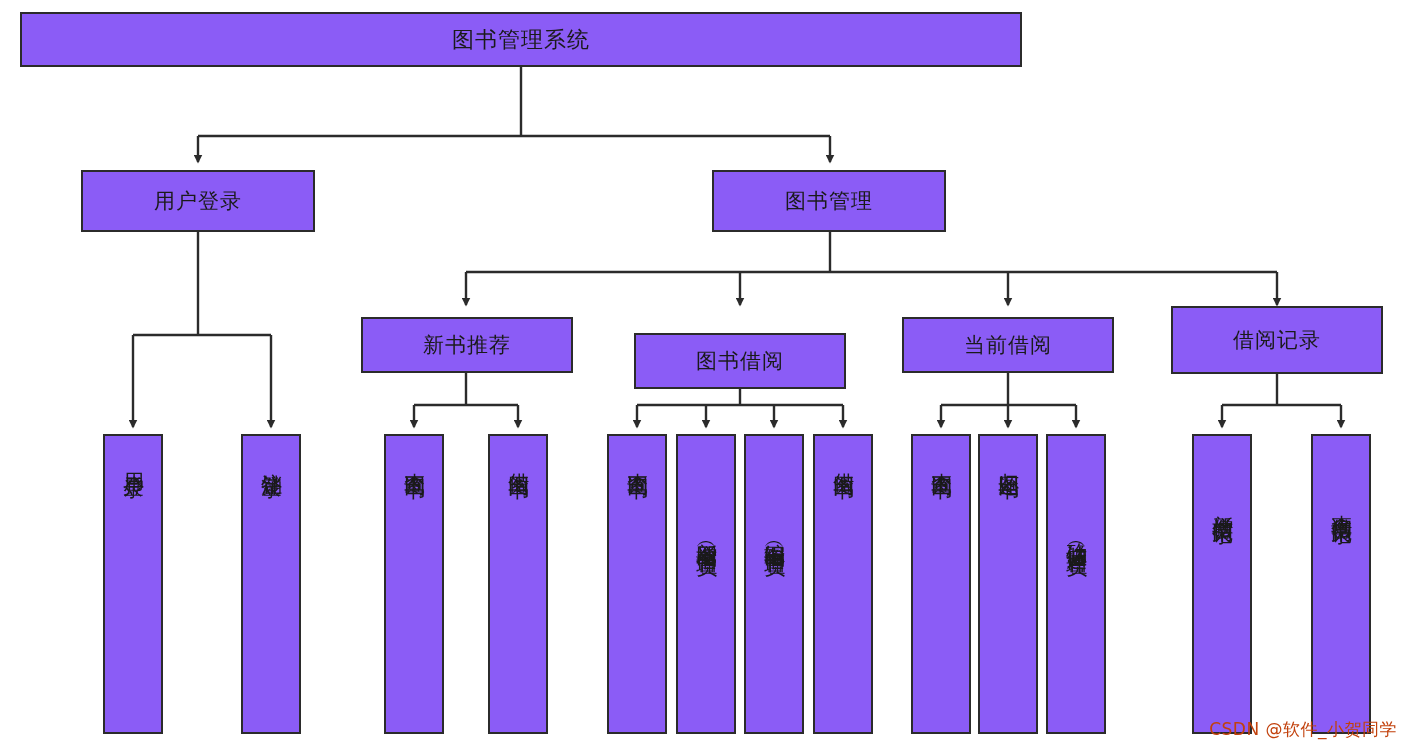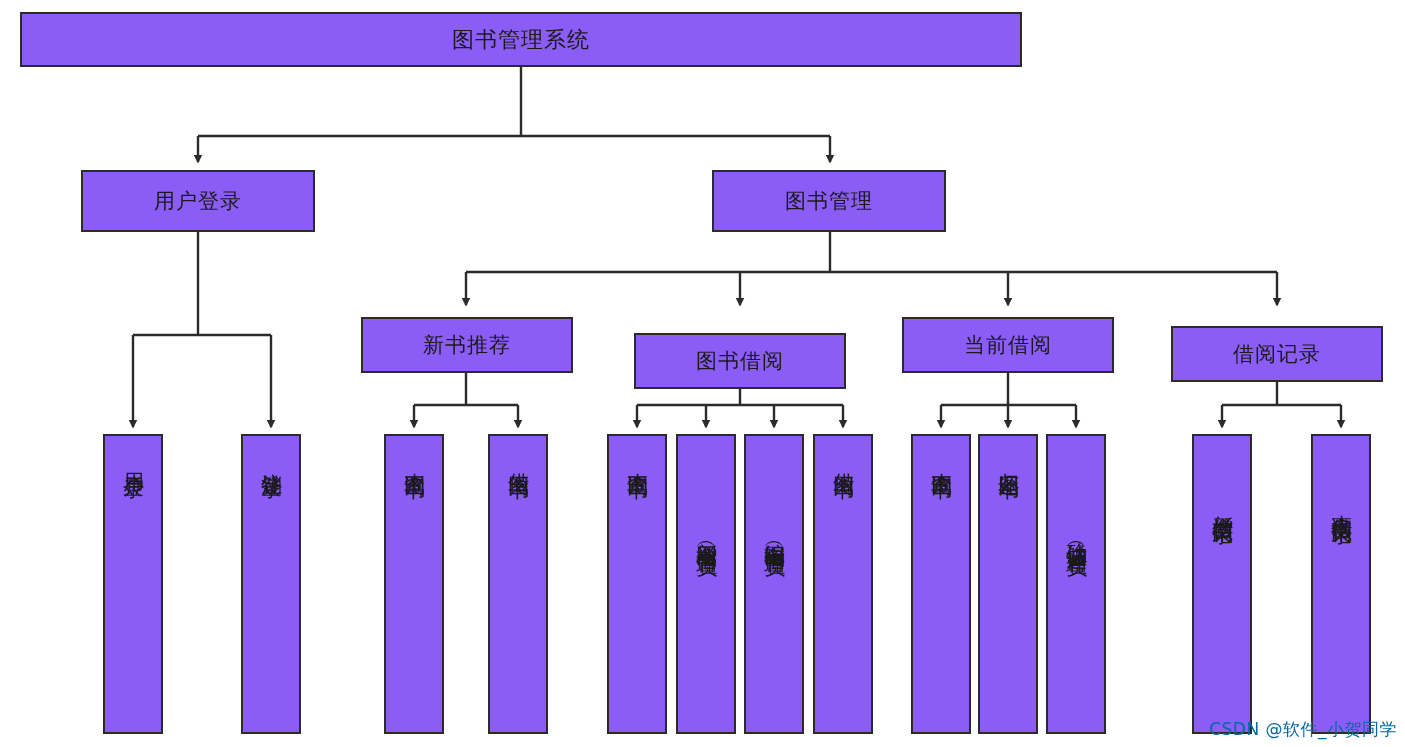--- a/index.html
+++ b/index.html
@@ -64,21 +64,21 @@
     padding-top: 56px;
   }
   .leaf.short .leaf-label {
     padding-top: 14px;
   }
   .watermark {
     position: absolute;
     right: 8px;
     bottom: 6px;
     font-size: 17px;
-    color: #0369a1;
+    color: #c2410c;
     letter-spacing: 0.5px;
     white-space: nowrap;
   }
 </style>
 </head>
 <body>
 
 <div id="canvas">
 
   <svg class="connectors" viewBox="0 0 1405 747" xmlns="http://www.w3.org/2000/svg">
@@ -144,21 +144,21 @@
 
   <div class="node horiz" style="left:361px; top:317px; width:212px; height:56px;">
     <span>新书推荐</span>
   </div>
   <div class="node horiz" style="left:634px; top:317px; width:212px; height:56px;margin-top:16px;">
     <span>图书借阅</span>
   </div>
   <div class="node horiz" style="left:902px; top:317px; width:212px; height:56px;">
     <span>当前借阅</span>
   </div>
-  <div class="node horiz" style="left:1171px; top:326px; width:212px; height:56px;">
+  <div class="node horiz" style="left:1171px; top:306px; width:212px; height:68px;">
     <span>借阅记录</span>
   </div>
 
   <div class="node leaf short" style="left:103px; top:434px; width:60px; height:300px;">
     <span class="leaf-label">用户登录</span>
   </div>
   <div class="node leaf short" style="left:241px; top:434px; width:60px; height:300px;">
     <span class="leaf-label">注销登录</span>
   </div>
 

